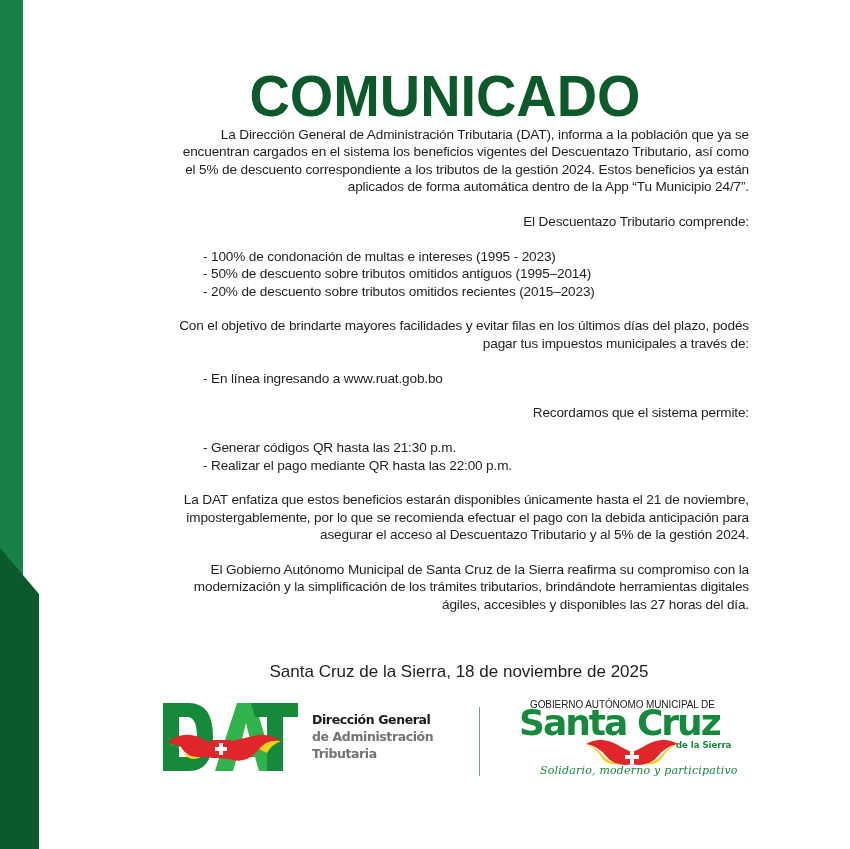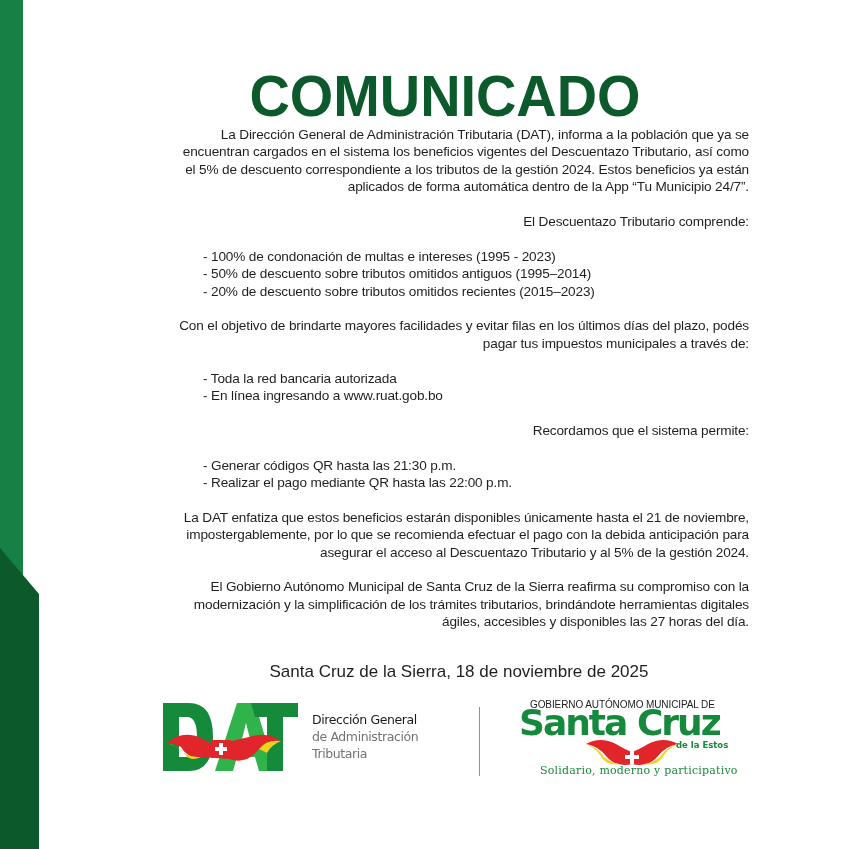--- a/index.html
+++ b/index.html
@@ -34,21 +34,21 @@
     .gap { height: 17.4px; }
     .list { margin: 0; padding: 0 0 0 34px; list-style: none; }
     .list li::before { content: "- "; }
     .date {
       position: absolute; left: 169px; width: 580px; top: 662px;
       text-align: center; font-size: 17px;
     }
     .footer-dat { position: absolute; left: 163px; top: 703px; width: 135px; height: 68px; }
     .dat-text {
       position: absolute; left: 312px; top: 711px;
-      font-family: "DejaVu Sans", sans-serif; font-weight: normal;
+      font-family: "DejaVu Sans", sans-serif; font-weight: bold;
       font-size: 12.5px; line-height: 17px; letter-spacing: -0.4px;
     }
     .dat-text .l1 { color: #1a1a1a; }
     .dat-text .l2, .dat-text .l3 { color: #737373; }
     .divider {
       position: absolute; left: 479px; top: 707px; width: 1px; height: 69px;
       background: #7aa08a;
     }
     .sc-gov {
       position: absolute; left: 530px; top: 699px;
@@ -61,21 +61,21 @@
       line-height: 40px;
     }
     .sc-sub {
       position: absolute; left: 676px; top: 740px;
       font-family: "DejaVu Sans", sans-serif; font-weight: bold;
       font-size: 8.5px; color: #168a3c;
     }
     .sc-emblem { position: absolute; left: 586px; top: 738px; width: 92px; height: 30px; }
     .sc-slogan {
       position: absolute; left: 540px; top: 764px;
-      font-family: "DejaVu Serif", serif; 
+      font-family: "DejaVu Serif", serif; font-style: italic;
       font-size: 11px; color: #1a8a3c; letter-spacing: 0.2px;
     }
   </style>
 </head>
 <body>
 
 <div class="side-light"></div>
 <div class="side-dark"></div>
 
 <div class="title">COMUNICADO</div>
@@ -87,21 +87,20 @@
   <div class="gap"></div>
   <ul class="list">
     <li>100% de condonación de multas e intereses (1995 - 2023)</li>
     <li>50% de descuento sobre tributos omitidos antiguos (1995–2014)</li>
     <li>20% de descuento sobre tributos omitidos recientes (2015–2023)</li>
   </ul>
   <div class="gap"></div>
   <p>Con el objetivo de brindarte mayores facilidades y evitar filas en los últimos días del plazo, podés pagar tus impuestos municipales a través de:</p>
   <div class="gap"></div>
   <ul class="list">
-    <li>Toda la red bancaria autorizada</li>
     <li>En línea ingresando a www.ruat.gob.bo</li>
   </ul>
   <div class="gap"></div>
   <p>Recordamos que el sistema permite:</p>
   <div class="gap"></div>
   <ul class="list">
     <li>Generar códigos QR hasta las 21:30 p.m.</li>
     <li>Realizar el pago mediante QR hasta las 22:00 p.m.</li>
   </ul>
   <div class="gap"></div>
@@ -130,21 +129,21 @@
 <div class="dat-text">
   <div class="l1">Dirección General</div>
   <div class="l2">de Administración</div>
   <div class="l3">Tributaria</div>
 </div>
 
 <div class="divider"></div>
 
 <div class="sc-gov">GOBIERNO AUTÓNOMO MUNICIPAL DE</div>
 <div class="sc-name">Santa Cruz</div>
-<div class="sc-sub">de la Estos</div>
+<div class="sc-sub">de la Sierra</div>
 
 <svg class="sc-emblem" viewBox="0 0 92 30">
   <path d="M0 6 Q14 -2 30 6 Q40 12 46 14 Q52 12 62 6 Q78 -2 92 6 Q80 8 72 18 Q62 30 46 26 Q30 30 20 18 Q12 8 0 6 Z" fill="#e0262b"></path>
   <path d="M0 6 Q10 10 16 20 Q22 28 34 26 Q20 24 14 14 Q8 8 0 6 Z" fill="#f2d21a"></path>
   <path d="M92 6 Q82 10 76 20 Q70 28 58 26 Q72 24 78 14 Q84 8 92 6 Z" fill="#f2d21a"></path>
   <path d="M44 12 h4 v5 h5 v4 h-5 v5 h-4 v-5 h-5 v-4 h5 Z" fill="#ffffff"></path>
 </svg>
 
 <div class="sc-slogan">Solidario, moderno y participativo</div>
 

